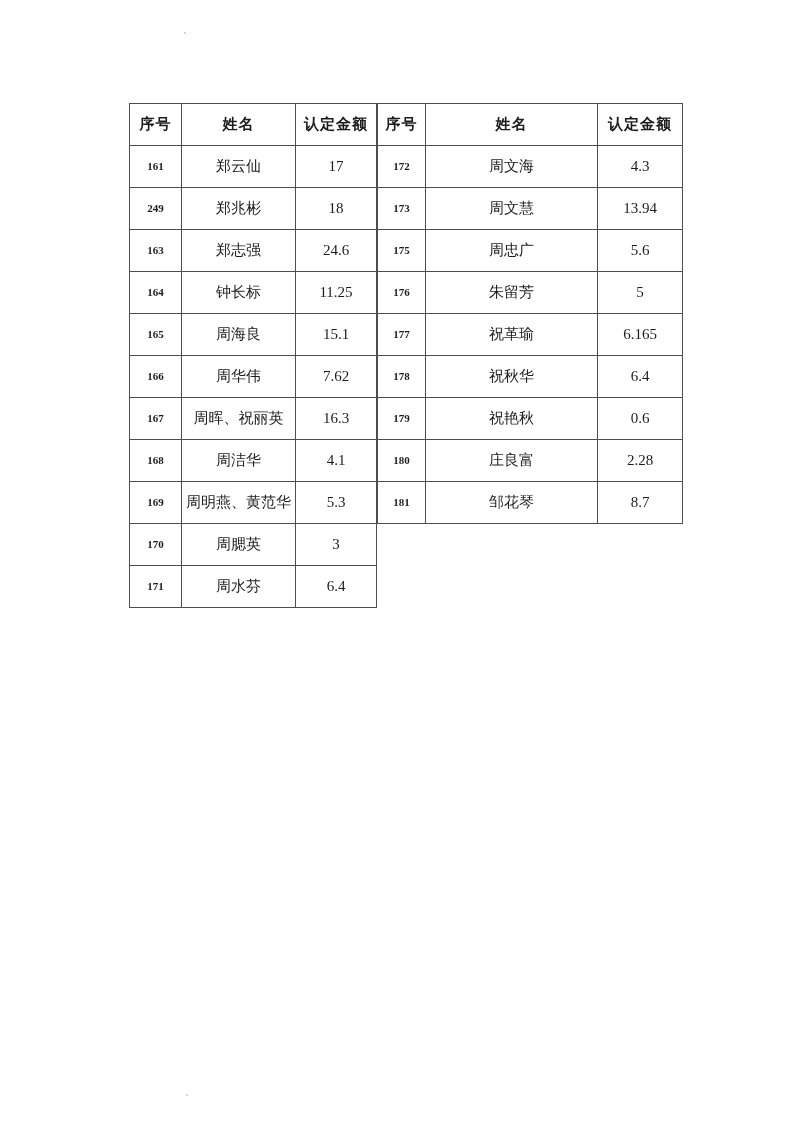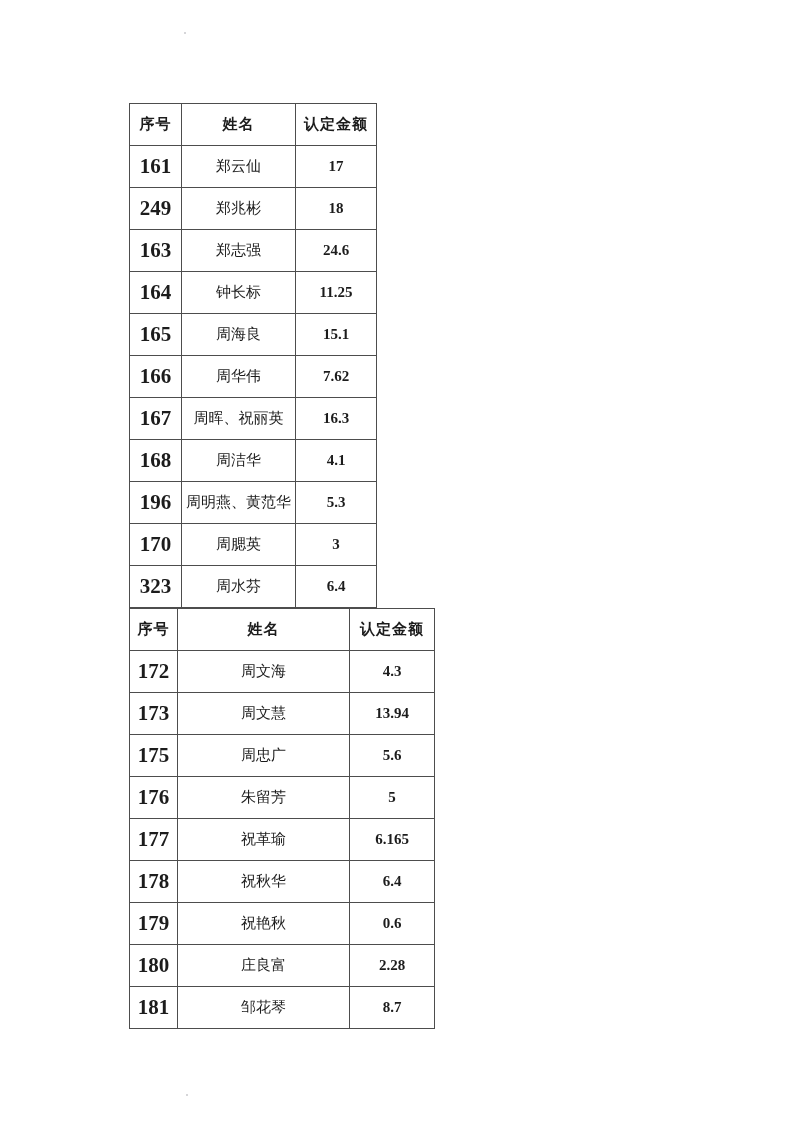--- a/index.html
+++ b/index.html
@@ -15,21 +15,20 @@
     font-family: "Liberation Serif", "DejaVu Serif", serif;
     color: #1c1c1c;
     overflow: hidden;
   }
   .tables-wrap {
     position: absolute;
     left: 129px;
     top: 103px;
     display: flex;
     align-items: flex-start;
-    flex-direction: column;
   }
   table.roster {
     border-collapse: collapse;
     table-layout: fixed;
     background: #ffffff;
   }
   table.roster th,
   table.roster td {
     border: 1px solid #4d4d4d;
     height: 41px;
@@ -41,29 +40,28 @@
     overflow: hidden;
   }
   table.roster th {
     font-weight: bold;
     font-size: 15px;
     letter-spacing: 1px;
   }
   table.roster td.serial {
     font-weight: bold;
     font-family: "Liberation Serif", serif;
-    font-size: 21px;
+    font-size: 11px;
   }
   table.roster td.name {
     font-weight: normal;
   }
   table.roster td.amount {
     font-family: "Liberation Serif", serif;
     font-size: 15px;
-    font-weight: bold;
   }
   
   .t0 col.c-serial { width: 52px; }
   .t0 col.c-name   { width: 114px; }
   .t0 col.c-amount { width: 81px; }
   
   .t1 col.c-serial { width: 48px; }
   .t1 col.c-name   { width: 172px; }
   .t1 col.c-amount { width: 85px; }
   
@@ -129,31 +127,31 @@
             <td class="serial">167</td>
             <td class="name">周晖、祝丽英</td>
             <td class="amount">16.3</td>
           </tr>
           <tr>
             <td class="serial">168</td>
             <td class="name">周洁华</td>
             <td class="amount">4.1</td>
           </tr>
           <tr>
-            <td class="serial">196</td>
+            <td class="serial">169</td>
             <td class="name">周明燕、黄范华</td>
             <td class="amount">5.3</td>
           </tr>
           <tr>
             <td class="serial">170</td>
             <td class="name">周腮英</td>
             <td class="amount">3</td>
           </tr>
           <tr>
-            <td class="serial">323</td>
+            <td class="serial">171</td>
             <td class="name">周水芬</td>
             <td class="amount">6.4</td>
           </tr>
         </tbody>
     </table>
 
     <table class="roster t1">
       <colgroup>
         <col class="c-serial">
           <col class="c-name">

